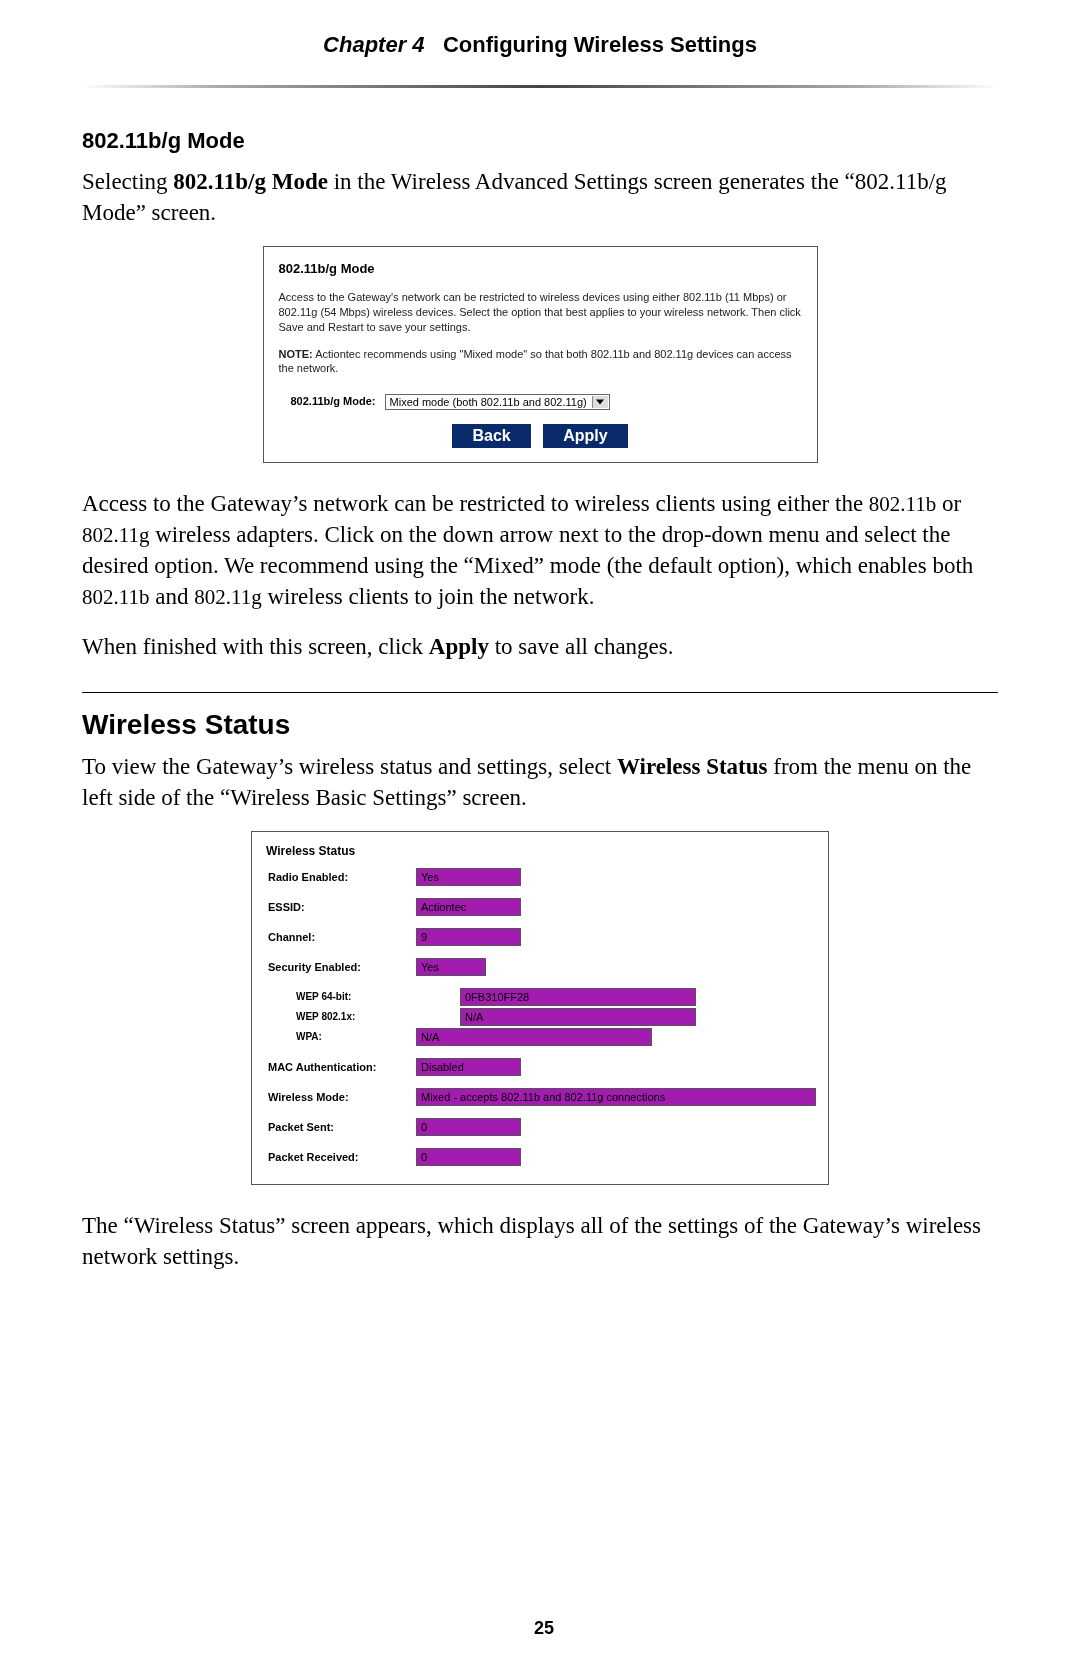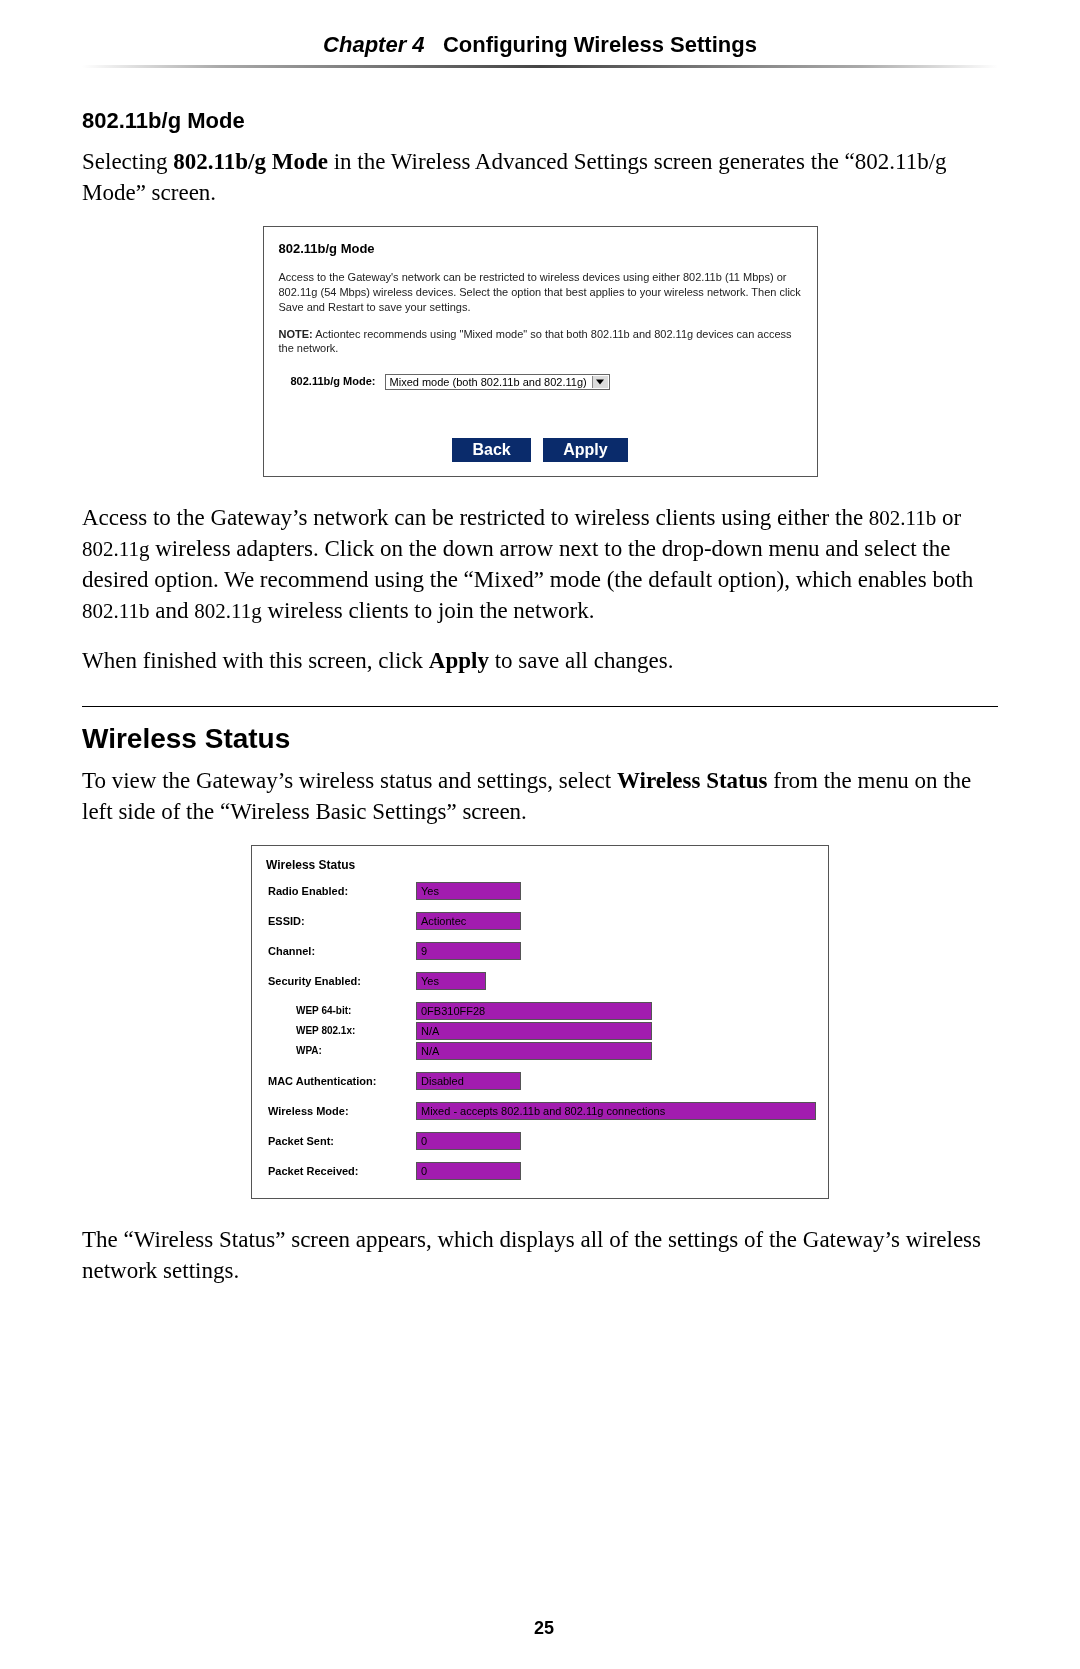--- a/index.html
+++ b/index.html
@@ -17,21 +17,21 @@
     height: 100%;
     padding: 32px 82px 60px 82px;
     position: relative;
   }
   .chapter-header {
     text-align: center;
     font-family: "Trebuchet MS", Verdana, sans-serif;
     font-weight: bold;
     font-size: 22px;
     color: #000;
-    padding-bottom: 7px;
+    padding-bottom: 27px;
   }
   .chapter-header .chapter-prefix { font-style: italic; }
   .header-rule {
     height: 3px;
     border: none;
     background: linear-gradient(to right, #fff 0%, #aaa 15%, #444 50%, #aaa 85%, #fff 100%);
     margin-bottom: 40px;
   }
   .section-subtitle {
     font-family: "Trebuchet MS", Verdana, sans-serif;
@@ -69,21 +69,21 @@
   .panel-note {
     font-size: 11px;
     line-height: 1.35;
     color: #222;
     margin-bottom: 18px;
   }
   .panel-note b { font-weight: bold; }
   .mode-row {
     font-size: 11px;
     margin-left: 12px;
-    margin-bottom: 48px;
+    margin-bottom: 14px;
   }
   .mode-row .mode-label { font-weight: bold; display: inline-block; margin-right: 6px; }
   .mode-select {
     display: inline-block;
     border: 1px solid #666;
     background: #fff;
     font-family: Verdana, Arial, sans-serif;
     font-size: 11px;
     padding: 1px 22px 1px 4px;
     position: relative;
@@ -133,21 +133,21 @@
   .status-table {
     font-family: Verdana, Arial, sans-serif;
     font-size: 11px;
     width: 100%;
   }
   .status-row {
     display: flex;
     align-items: center;
     margin-bottom: 12px;
   }
-  .status-row.tight { margin-bottom: 2px; }
+  .status-row.tight { margin-bottom: 2px; gap: 44px; }
   .status-label {
     font-weight: bold;
     width: 152px;
     flex-shrink: 0;
     padding-left: 4px;
   }
   .status-label.indent { padding-left: 32px; font-size: 10px; }
   .status-value {
     border: 1px solid #555;
     background: #a21caf;

